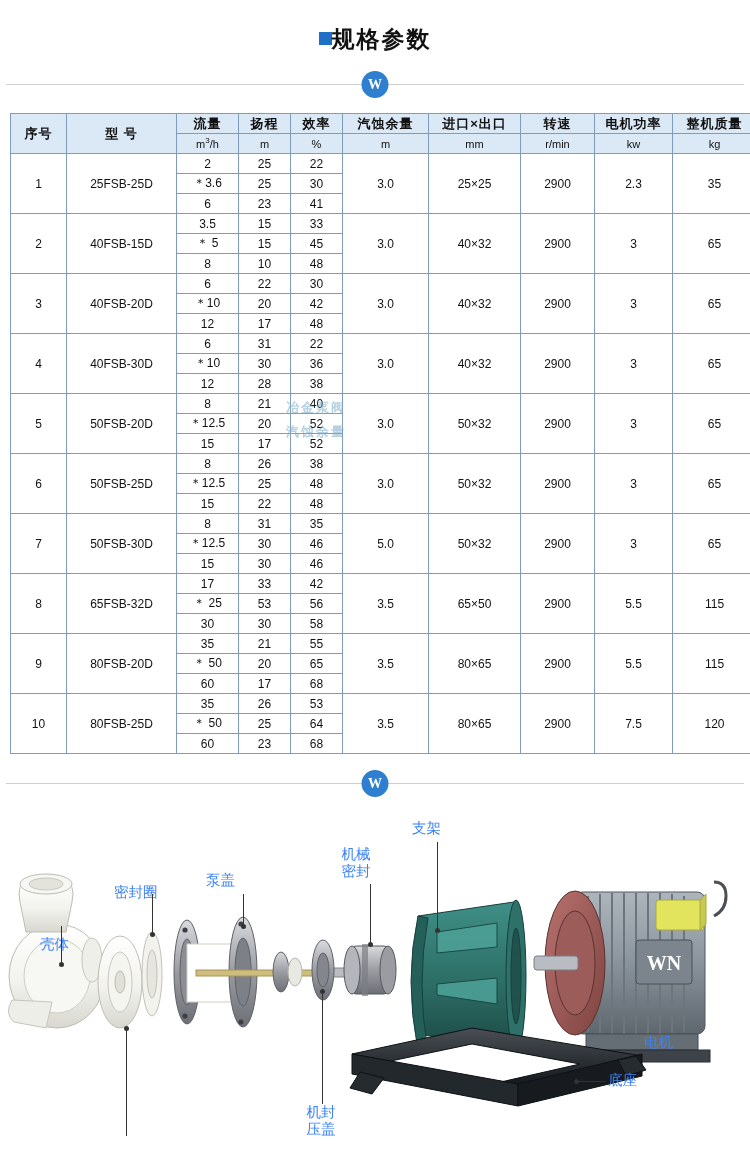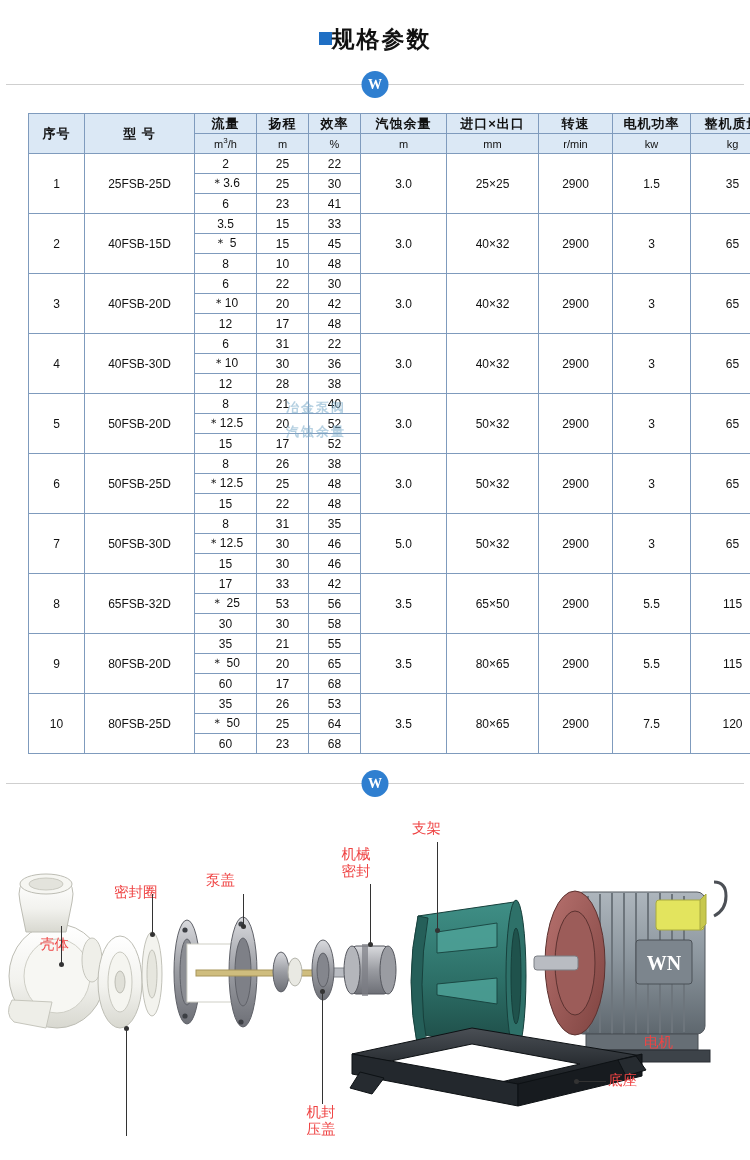--- a/index.html
+++ b/index.html
@@ -36,21 +36,21 @@
   .divider-badge {
     position: absolute; left: 50%; top: 2px; transform: translateX(-50%);
     width: 27px; height: 27px; border-radius: 50%;
     background: #2f7fd0;
     color: #fff; font-size: 14px; font-weight: bold;
     display: flex; align-items: center; justify-content: center;
     font-family: "Liberation Serif", serif;
   }
 
   
-  .table-wrap { padding: 8px 10px 0 28px; }
+  .table-wrap { padding: 8px 10px 0 10px; }
   table.spec {
     border-collapse: collapse;
     width: 730px;
     font-size: 12px;
     table-layout: fixed;
   }
   table.spec td, table.spec th {
     border: 1px solid #7f9bbd;
     text-align: center;
     vertical-align: middle;
@@ -99,21 +99,21 @@
   
   .diagram {
     position: relative;
     width: 750px;
     height: 390px;
     margin-top: 4px;
   }
   .dlabel {
     position: absolute;
     font-size: 14.5px;
-    color: #ef4444;
+    color: #3b82f6;
     line-height: 17px;
     text-align: center;
     white-space: pre-line;
   }
   .lead { position: absolute; background: #333; }
   .lead.v { width: 1px; }
   .lead.h { height: 1px; }
   .dot { position: absolute; width: 5px; height: 5px; border-radius: 50%; background: #333; }
 </style>
 </head>
@@ -172,21 +172,21 @@
       <tbody id="spec-body">
           <tr>
             <td rowspan="3">1</td>
             <td rowspan="3">25FSB-25D</td>
             <td>2</td>
             <td>25</td>
             <td>22</td>
             <td rowspan="3">3.0</td>
             <td rowspan="3">25×25</td>
             <td rowspan="3">2900</td>
-            <td rowspan="3">1.5</td>
+            <td rowspan="3">2.3</td>
             <td rowspan="3">35</td>
           </tr>
           <tr>
             <td>＊3.6</td>
             <td>25</td>
             <td>30</td>
           </tr>
           <tr>
             <td>6</td>
             <td>23</td>

